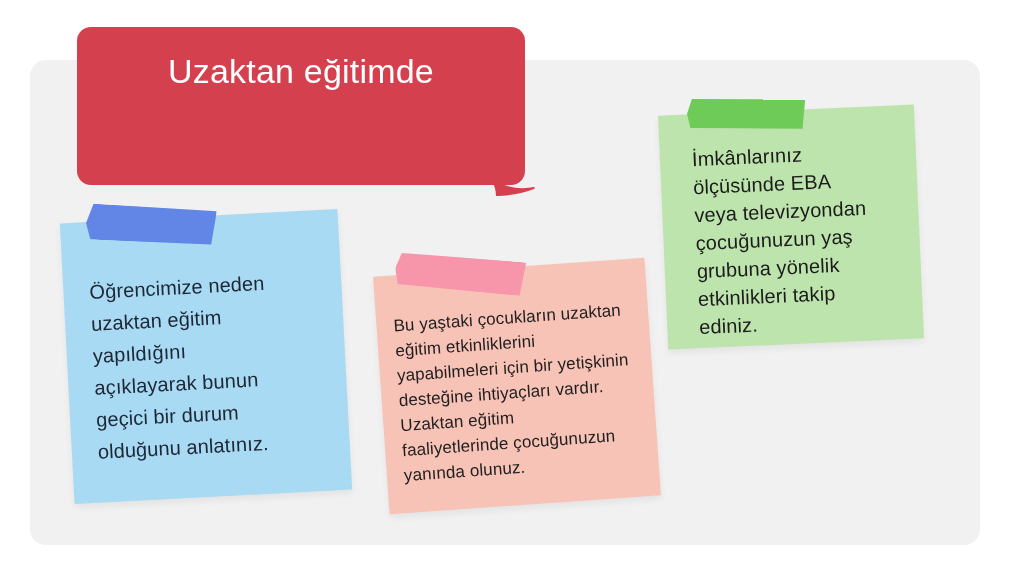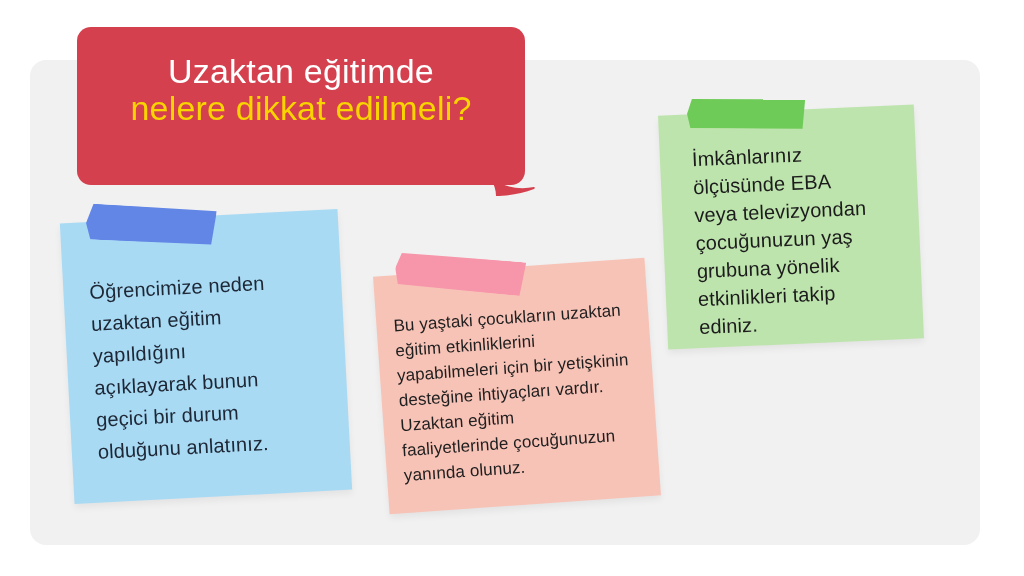--- a/index.html
+++ b/index.html
@@ -140,21 +140,20 @@
 </style>
 </head>
 <body>
 
 <div class="canvas">
 
   <div class="panel"></div>
 
   <div class="bubble">
     <div class="bubble-line white">Uzaktan eğitimde</div>
-    <div class="bubble-line yellow">nelere dikkat edilmeli?</div>
     <svg class="bubble-tail" viewBox="0 0 46 18">
       <path d="M0 0 C14 8 28 11 43 8 C44 8 44 9 43 10 C30 15 15 17 5 17 C5 11 3 5 0 0 Z" fill="#d5404e"></path>
     </svg>
   </div>
 
   <div class="note note-blue">
     <div class="tape tape-blue"></div>
     <div class="note-text">Öğrencimize neden
 uzaktan eğitim
 yapıldığını

